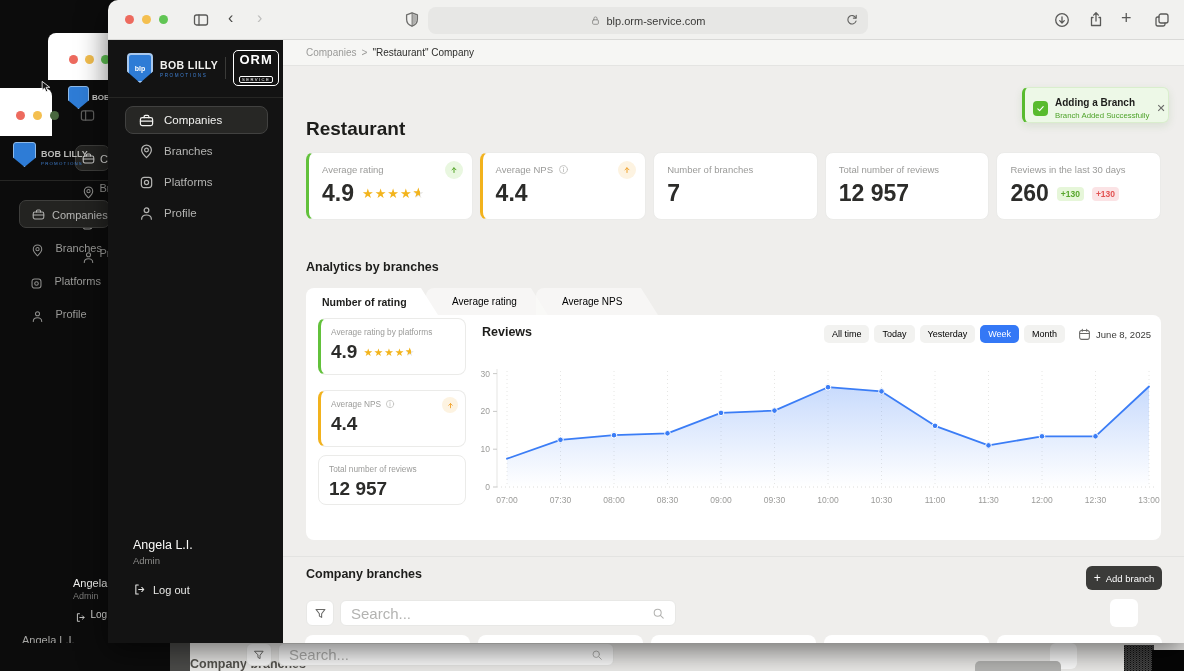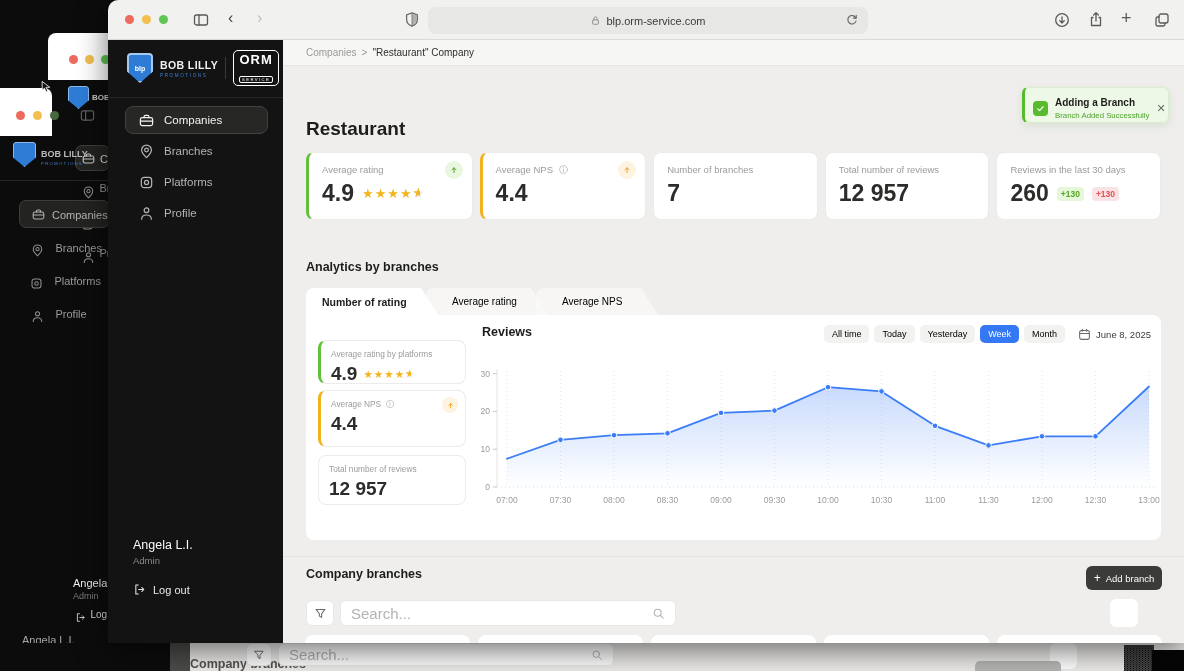--- a/index.html
+++ b/index.html
@@ -509,21 +509,21 @@
 
       <div class="abs h2" style="left:23px;top:194px;">Analytics by branches</div>
 
       <div class="abs tabs">
         <div class="tab on" style="width:132px;">Number of rating</div>
         <div class="tab" style="width:122px;padding-left:26px;">Average rating</div>
         <div class="tab" style="width:122px;padding-left:26px;">Average NPS</div>
       </div>
 
       <div class="abs panel">
-        <div class="scard acc-green" style="top:25px;height:44px;">
+        <div class="scard acc-green" style="top:3px;height:57px;">
           <div class="slabel">Average rating by platforms</div>
           <div class="svalue">
               <span>4.9</span>
               <span class="stars"><span>★</span><span>★</span><span>★</span><span>★</span><span class="star-off">★<span class="half">★</span></span></span>
             </div>
         </div>
         <div class="scard acc-yellow" style="top:75px;height:57px;">
           <div class="slabel">
               <span>Average NPS</span>
             <svg class="ic info-i" style="width:10px;height:10px;">

